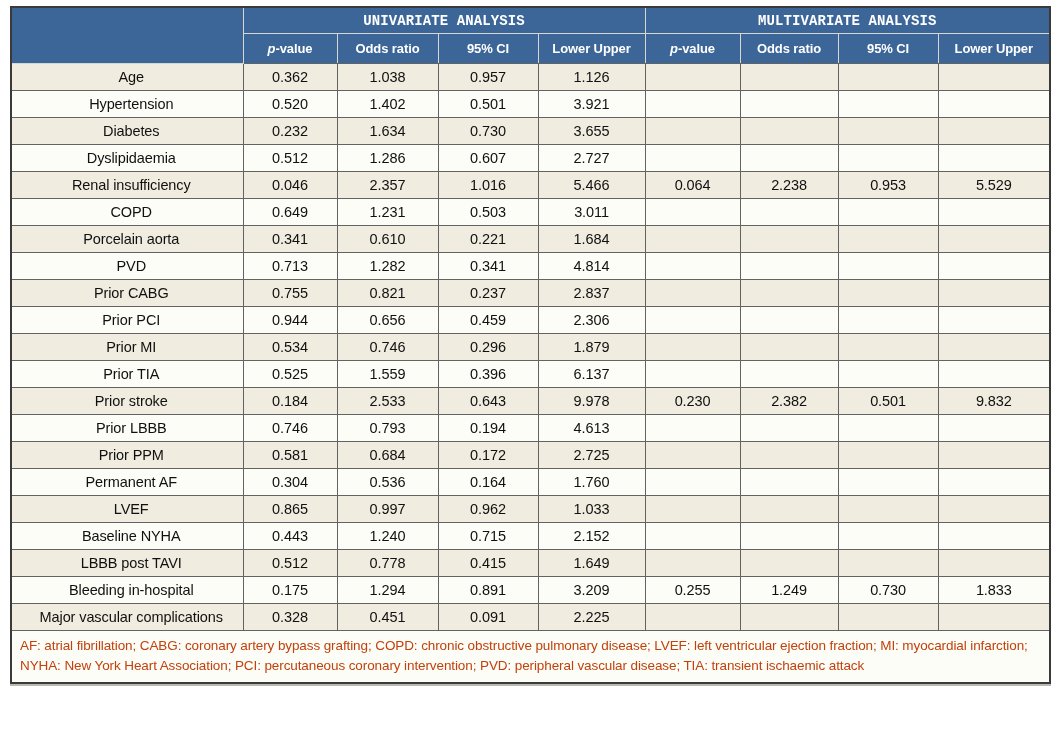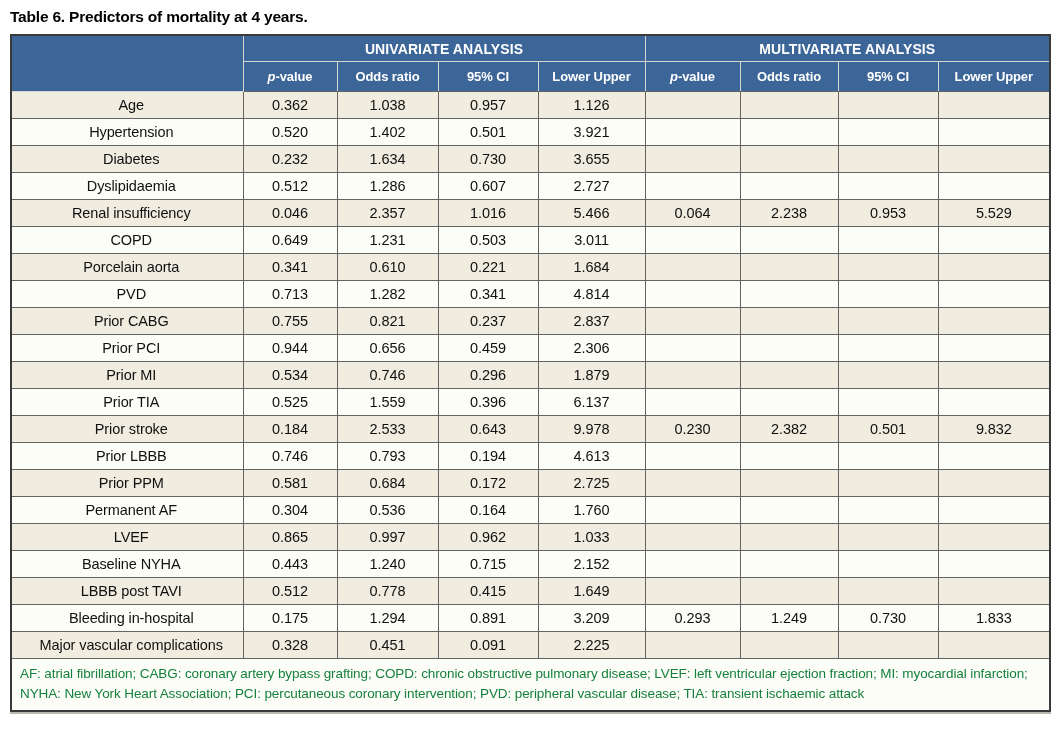--- a/index.html
+++ b/index.html
@@ -25,45 +25,44 @@
     border-collapse:collapse;table-layout:fixed;width:1039px;
     border:2px solid var(--outer-border);
     box-shadow:0 2px 0 #b9b9b2;
     font-size:14.5px;
   }
   thead th{
     background:var(--header-bg);color:#fff;font-weight:bold;
     border:1px solid var(--header-sep);
     padding:0;text-align:center;letter-spacing:-0.1px;
   }
-  tr.group-row th{font-size:14px;height:25px;letter-spacing:0.1px;}
+  tr.group-row th{font-size:14px;height:25px;letter-spacing:0.1px;font-family:Liberation Mono, monospace;}
   tr.sub-row th{font-size:13px;height:29px;border-bottom:1px solid var(--border-dark);}
   tr.sub-row th i{font-style:italic;}
   tbody td{
     border:1px solid var(--border-dark);
     height:26px;padding:0;color:#101010;
     letter-spacing:-0.1px;
   }
   tbody td.label{text-align:center;padding-left:8px;}
   tbody td.num{text-align:center;}
   tbody tr.odd td{background:var(--row-odd);}
   tbody tr.even td{background:var(--row-even);}
   tfoot td{
     background:var(--row-even);
     border:1px solid var(--border-dark);
     font-size:13.5px;line-height:1.45;
-    padding:5px 8px 7px 8px;color:#15803d;
+    padding:5px 8px 7px 8px;color:#c2410c;
     letter-spacing:-0.1px;
   }
 </style>
 </head>
 <body>
 
 <div class="page">
-  <div class="title">Table 6. Predictors of mortality at 4 years.</div>
 
   <table class="predictors">
     <colgroup>
       <col style="width:232px">
       <col style="width:94px">
         <col style="width:101px">
         <col style="width:100px">
         <col style="width:107px">
       <col style="width:95px">
         <col style="width:98px">
@@ -296,21 +295,21 @@
     <td class="num"></td>
     <td class="num"></td>
     <td class="num"></td>
   </tr>
         <tr class="even">
     <td class="label">Bleeding in-hospital</td>
     <td class="num">0.175</td>
     <td class="num">1.294</td>
     <td class="num">0.891</td>
     <td class="num">3.209</td>
-    <td class="num">0.293</td>
+    <td class="num">0.255</td>
     <td class="num">1.249</td>
     <td class="num">0.730</td>
     <td class="num">1.833</td>
   </tr>
         <tr class="odd">
     <td class="label">Major vascular complications</td>
     <td class="num">0.328</td>
     <td class="num">0.451</td>
     <td class="num">0.091</td>
     <td class="num">2.225</td>

